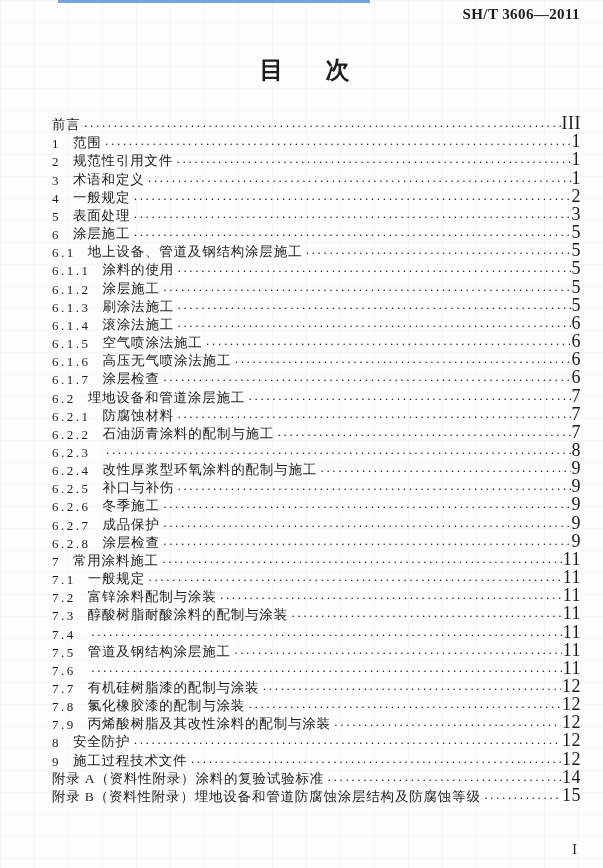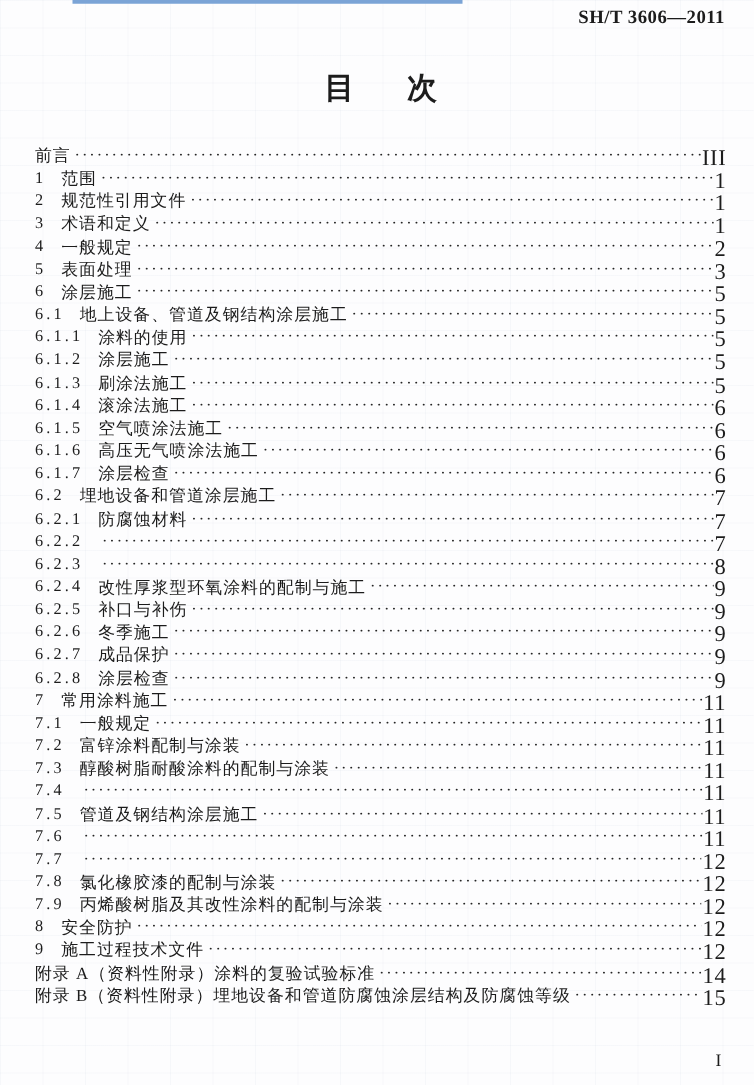--- a/index.html
+++ b/index.html
@@ -41,23 +41,24 @@
     font-weight: 600;
     margin: 0;
   }
   .toc {
     position: absolute;
     top: 116px; left: 28px;
     width: 553px;
   }
   .toc-row {
     display: flex;
-    align-items: flex-start;
+    align-items: flex-end;
     height: 18.16px;
     font-size: 13.5px;
+    margin-left: 24px;
   }
   .toc-num {
     letter-spacing: 2.5px;
     margin-right: 12px;
     font-size: 13px;
     white-space: pre;
     flex: 0 0 auto;
   }
   .toc-num:empty { display: none; }
   .toc-label {
@@ -214,20 +215,21 @@
 
   <div class="toc-row">
     <span class="toc-num">6.2.1</span>
     <span class="toc-label">防腐蚀材料</span>
     <span class="toc-leader"></span>
     <span class="toc-page">7</span>
   </div>
 
   <div class="toc-row">
     <span class="toc-num">6.2.2</span>
+    <span class="toc-label">石油沥青涂料的配制与施工</span>
     <span class="toc-leader"></span>
     <span class="toc-page">7</span>
   </div>
 
   <div class="toc-row">
     <span class="toc-num">6.2.3</span>
     <span class="toc-leader"></span>
     <span class="toc-page">8</span>
   </div>
 
@@ -308,20 +310,21 @@
   </div>
 
   <div class="toc-row">
     <span class="toc-num">7.6</span>
     <span class="toc-leader"></span>
     <span class="toc-page">11</span>
   </div>
 
   <div class="toc-row">
     <span class="toc-num">7.7</span>
+    <span class="toc-label">有机硅树脂漆的配制与涂装</span>
     <span class="toc-leader"></span>
     <span class="toc-page">12</span>
   </div>
 
   <div class="toc-row">
     <span class="toc-num">7.8</span>
     <span class="toc-label">氯化橡胶漆的配制与涂装</span>
     <span class="toc-leader"></span>
     <span class="toc-page">12</span>
   </div>

